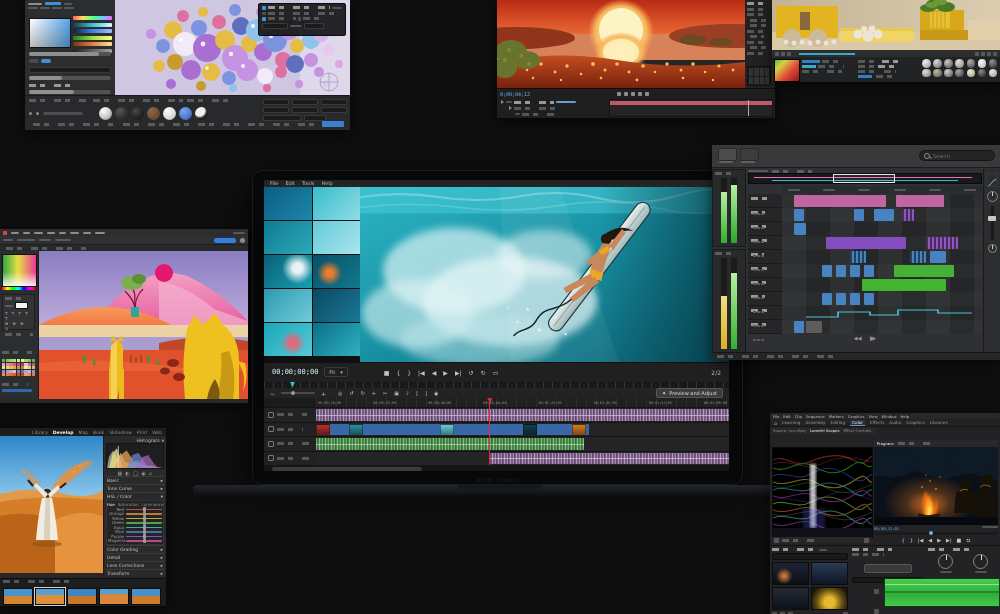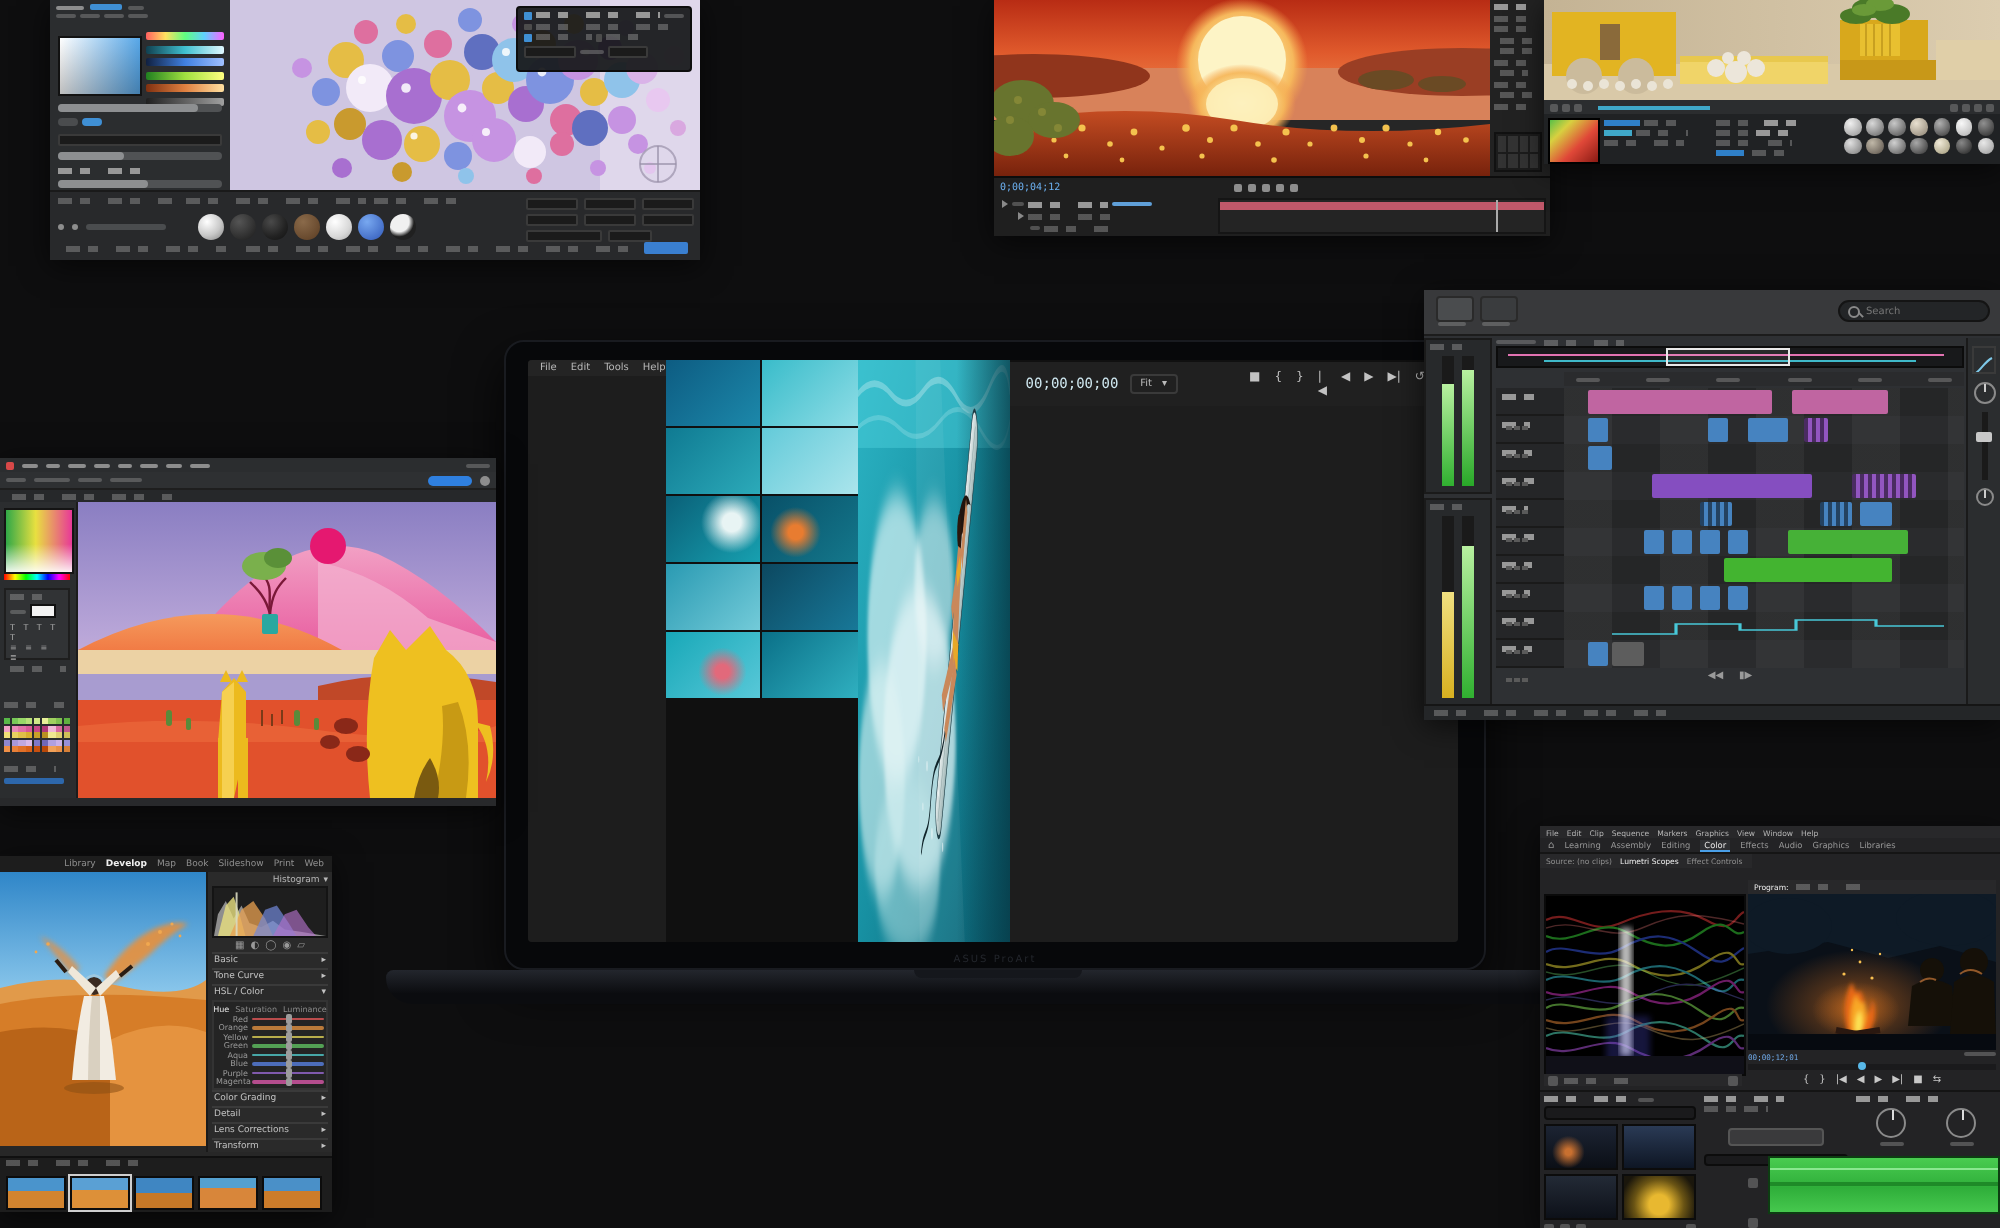--- a/index.html
+++ b/index.html
@@ -13,21 +13,21 @@
   .gk{display:inline-block;height:2px;border-radius:1px;background:#8d8d8d;vertical-align:middle;}
   .gkr{height:3px;background:repeating-linear-gradient(90deg,#989898 0 7px,transparent 7px 11px,#989898 11px 16px,transparent 16px 25px);}
   .gkr.dim{opacity:.45;}.gk.dim{opacity:.45;}
   
   .lid{position:absolute;left:252px;top:170px;width:489px;height:313px;background:#07080a;border:1px solid #191b20;border-radius:10px;z-index:1;box-shadow:0 10px 24px rgba(0,0,0,.8);}
   .screen{position:absolute;left:11px;top:9px;width:465px;height:291px;background:#161616;overflow:hidden;border-radius:2px;}
   .bezel-logo{position:absolute;left:0;right:0;bottom:1px;text-align:center;color:#23262c;font-size:5px;letter-spacing:1px;}
   .base{position:absolute;left:193px;top:485px;width:612px;height:17px;background:linear-gradient(#23262d,#0b0c0f 70%);border-radius:4px 4px 14px 14px;z-index:1;}
   .base-notch{position:absolute;left:50%;top:0;width:84px;height:4px;margin-left:-42px;background:#15171c;border-radius:0 0 4px 4px;}
   
-  .ed{position:absolute;inset:0;background:#1d1d1d;display:flex;flex-direction:row;}
+  .ed{position:absolute;inset:0;background:#1d1d1d;display:flex;flex-direction:column;}
   .ed-menu{height:8px;background:#242424;display:flex;gap:7px;align-items:center;padding-left:6px;color:#b9b9b9;}
   .ed-main{flex:0 0 172px;display:flex;}
   .ed-bin{width:96px;display:grid;grid-template-columns:1fr 1fr;gap:1px;background:#101010;align-content:start;}
   .ed-bin .thumb{height:33px;}
   .ed-preview{flex:1;position:relative;background:#0a2a33;}
   .ed-transport{height:22px;background:#202020;border-top:1px solid #101010;display:flex;align-items:center;padding:0 8px;gap:6px;}
   .fitchip{border:1px solid #3a3a3a;border-radius:2px;padding:1px 4px;color:#bbb;display:flex;gap:5px;align-items:center;}
   .ticons{display:flex;gap:7px;margin-left:30px;color:#c2c2c2;}
   .ed-scrub{height:8px;background:#191919;position:relative;background-image:repeating-linear-gradient(90deg,#343434 0 1px,transparent 1px 9px);}
   .scrub-mark{position:absolute;left:26px;top:0;width:5px;height:6px;background:#3fc2e0;clip-path:polygon(0 0,100% 0,50% 100%);}

